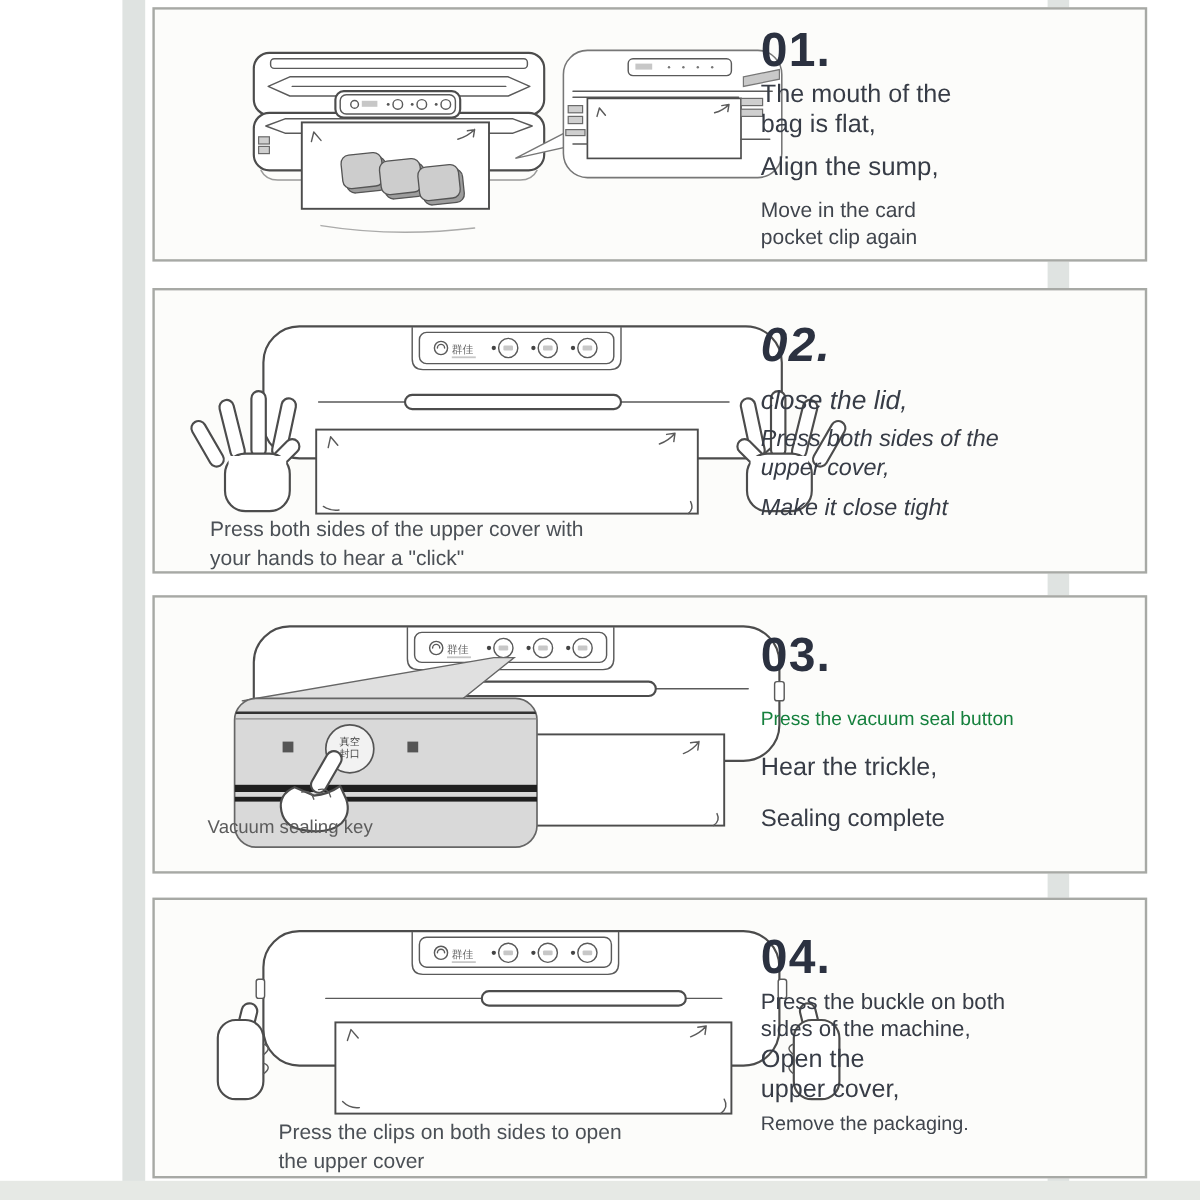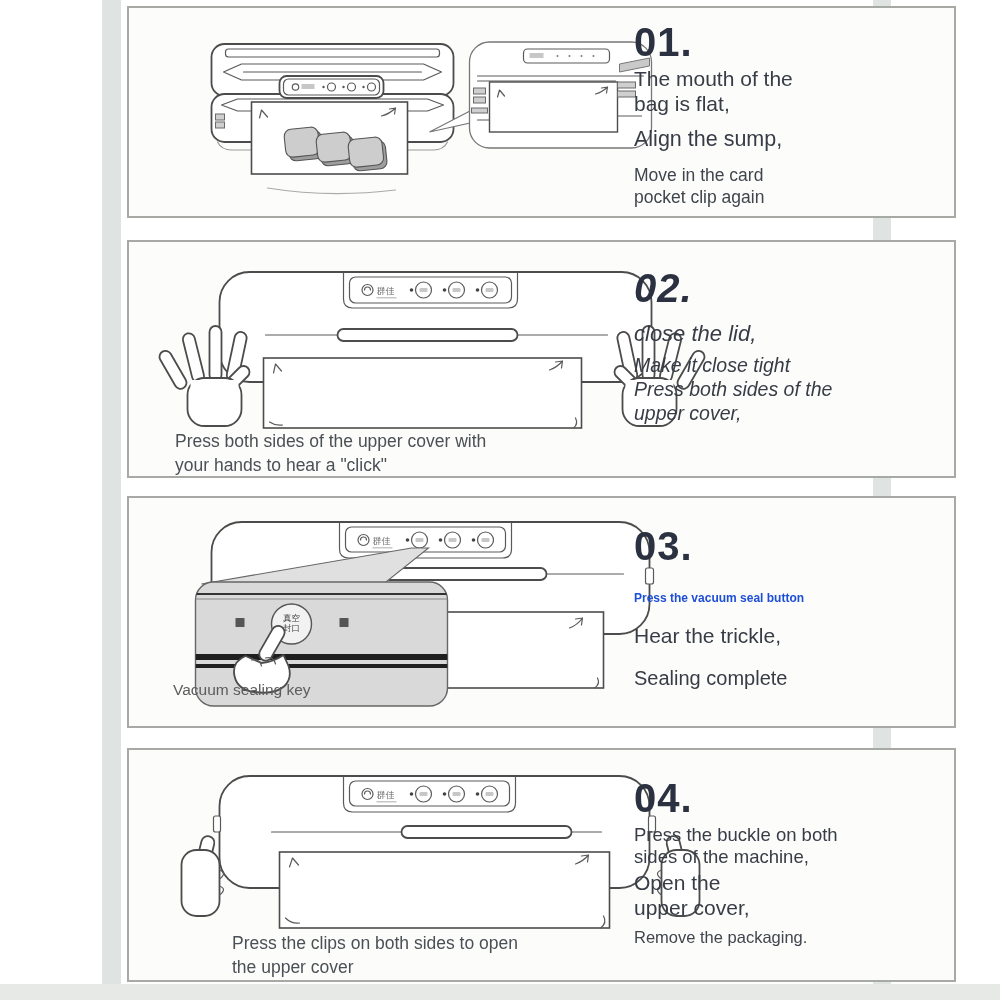--- a/index.html
+++ b/index.html
@@ -32,21 +32,21 @@
   .tb1 .l1{font-size:21px;line-height:1.18;width:195px;margin-bottom:11px;}
   .tb1 .l2{font-size:21.5px;margin-bottom:13px;}
   .tb1 .l3{font-size:17.5px;line-height:1.22;width:165px;color:#40454d;}
   .tb2{top:26px;font-style:italic;}
   .tb2 .num{margin-bottom:12px;}
   .tb2 .l1{font-size:22px;margin-bottom:7px;}
   .tb2 .l2{font-size:19.5px;line-height:1.25;width:218px;margin-bottom:9px;}
   .tb2 .l3{font-size:19.5px;}
   .tb3{top:28px;}
   .tb3 .num{margin-bottom:24px;}
-  .tb3 .l1{font-size:12px;margin-bottom:19px;color:#1d4ed8;font-weight:bold;}
+  .tb3 .l1{font-size:16px;margin-bottom:19px;color:#15803d;}
   .tb3 .l2{font-size:21px;margin-bottom:19px;}
   .tb3 .l3{font-size:20px;}
   .tb4{top:28px;}
   .tb4 .num{margin-bottom:5px;}
   .tb4 .l1{font-size:18.5px;line-height:1.22;width:215px;margin-bottom:2px;}
   .tb4 .l2{font-size:21px;line-height:1.18;width:135px;margin-bottom:8px;}
   .tb4 .l3{font-size:16.5px;color:#40454d;}
 
   .caption{position:absolute;font-size:17.5px;line-height:1.35;color:#4b5056;}
   .cap2{left:46px;top:188px;width:340px;}
@@ -192,22 +192,22 @@
         <rect x="48" y="5" width="12" height="50" rx="6" transform="rotate(12 54 55)" class="ln" stroke-width="1.6"></rect>
         <rect x="60" y="40" width="12" height="36" rx="6" transform="rotate(45 66 46)" class="ln" stroke-width="1.6"></rect>
         <rect x="10" y="52" width="54" height="48" rx="17" class="ln" stroke-width="1.6"></rect>
         <rect x="13" y="54" width="48" height="22" fill="#fff"></rect>
       </g>
     </svg>
     <div class="caption cap2">Press both sides of the upper cover with your hands to hear a "click"</div>
     <div class="tb tb2">
       <div class="num">02.</div>
       <div class="l l1">close the lid,</div>
+      <div class="l l2">Press both sides of the upper cover,</div>
       <div class="l l3">Make it close tight</div>
-      <div class="l l2">Press both sides of the upper cover,</div>
     </div>
   </section>
 
   <section class="panel p3">
     <svg class="art" viewBox="0 0 740 228">
       <defs>
         <clipPath id="co3">
             <rect x="24" y="84" width="252" height="124" rx="18"></rect>
           </clipPath>
       </defs>

